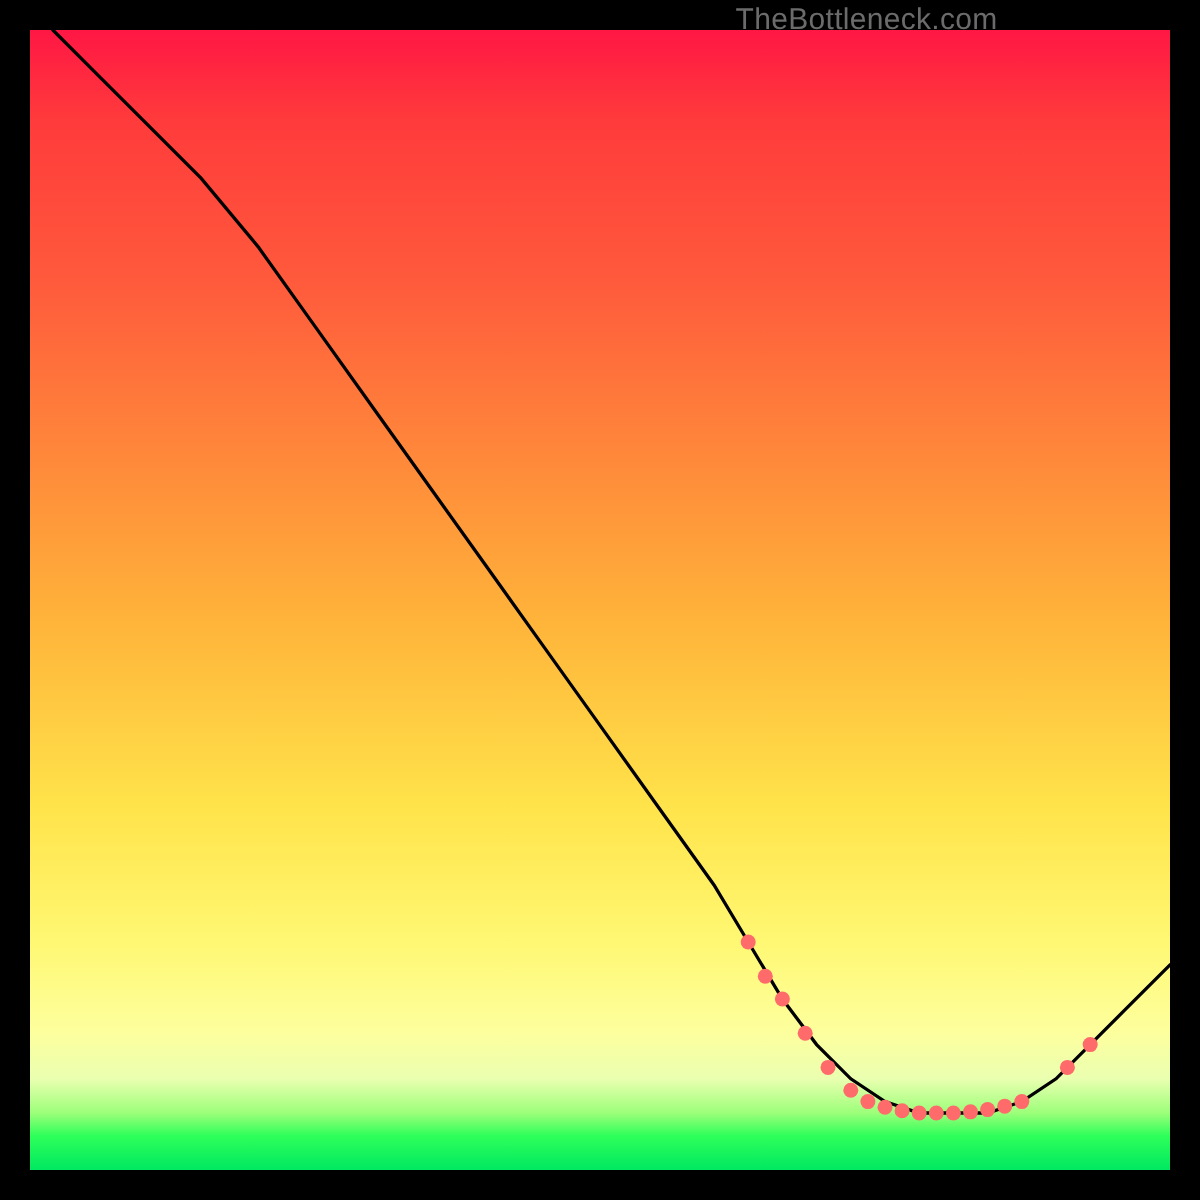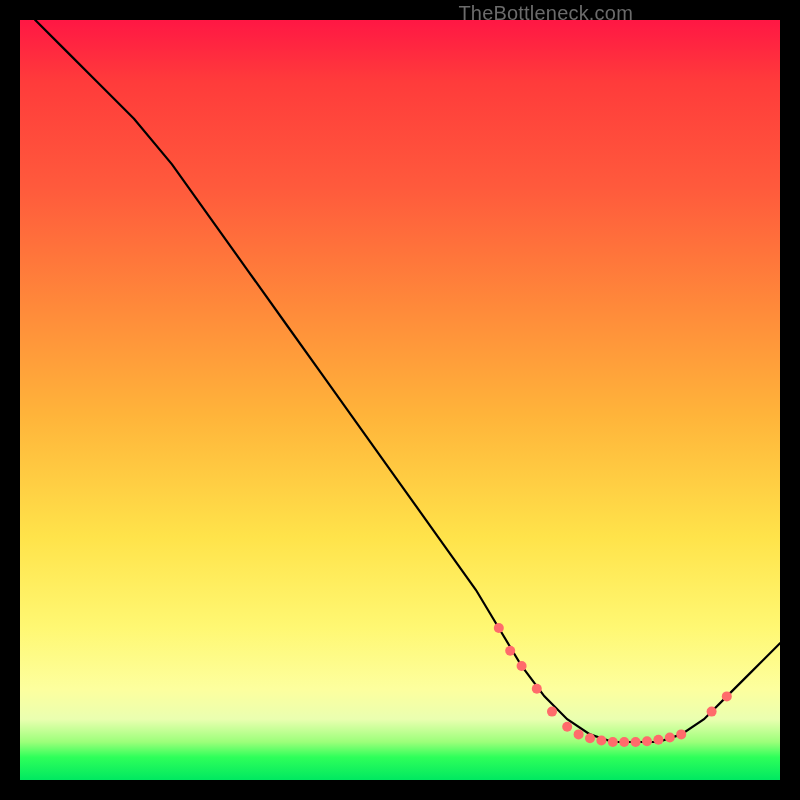--- a/index.html
+++ b/index.html
@@ -9,20 +9,21 @@
     height: 800px;
     background: #000;
     overflow: hidden;
     font-family: Arial, Helvetica, sans-serif;
   }
   .frame {
     position: relative;
     width: 639px;
     height: 800px;
     background: #000;
+    padding-left: 32px;
   }
   .plot {
     position: absolute;
     left: 20px;
     top: 20px;
     width: 760px;
     height: 760px;
     
     background: linear-gradient(
       to bottom,

